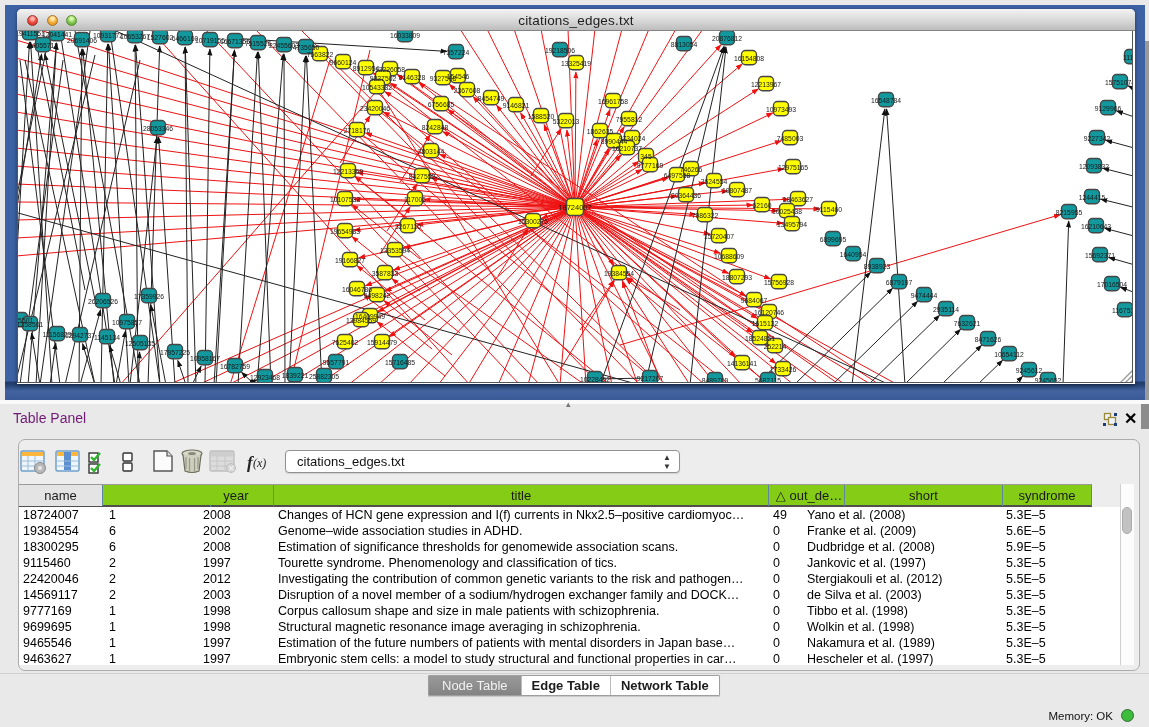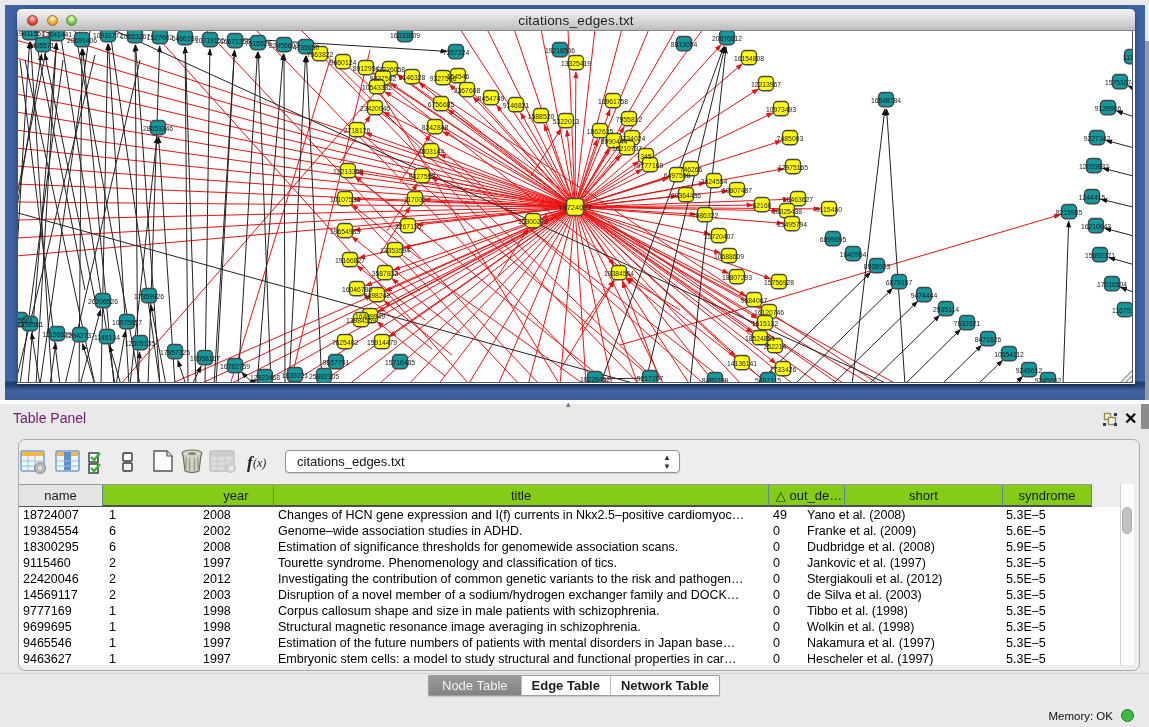--- a/index.html
+++ b/index.html
@@ -757,21 +757,21 @@
     <span class="c-out">0</span>
     <span class="c-short">Wolkin et al. (1998)</span>
 <span class="c-pr">5.3E–5</span>
   </div>
 <div class="row" style="top:635px">
 <span class="c-name">9465546</span>
     <span class="c-ind">1</span>
     <span class="c-year">1997</span>
 <span class="c-title">Estimation of the future numbers of patients with mental disorders in Japan base…</span>
     <span class="c-out">0</span>
-    <span class="c-short">Nakamura et al. (1997)</span>
+    <span class="c-short">Nakamura et al. (1989)</span>
 <span class="c-pr">5.3E–5</span>
   </div>
 <div class="row" style="top:651px">
 <span class="c-name">9463627</span>
     <span class="c-ind">1</span>
     <span class="c-year">1997</span>
 <span class="c-title">Embryonic stem cells: a model to study structural and functional properties in car…</span>
     <span class="c-out">0</span>
     <span class="c-short">Hescheler et al. (1997)</span>
 <span class="c-pr">5.3E–5</span>

